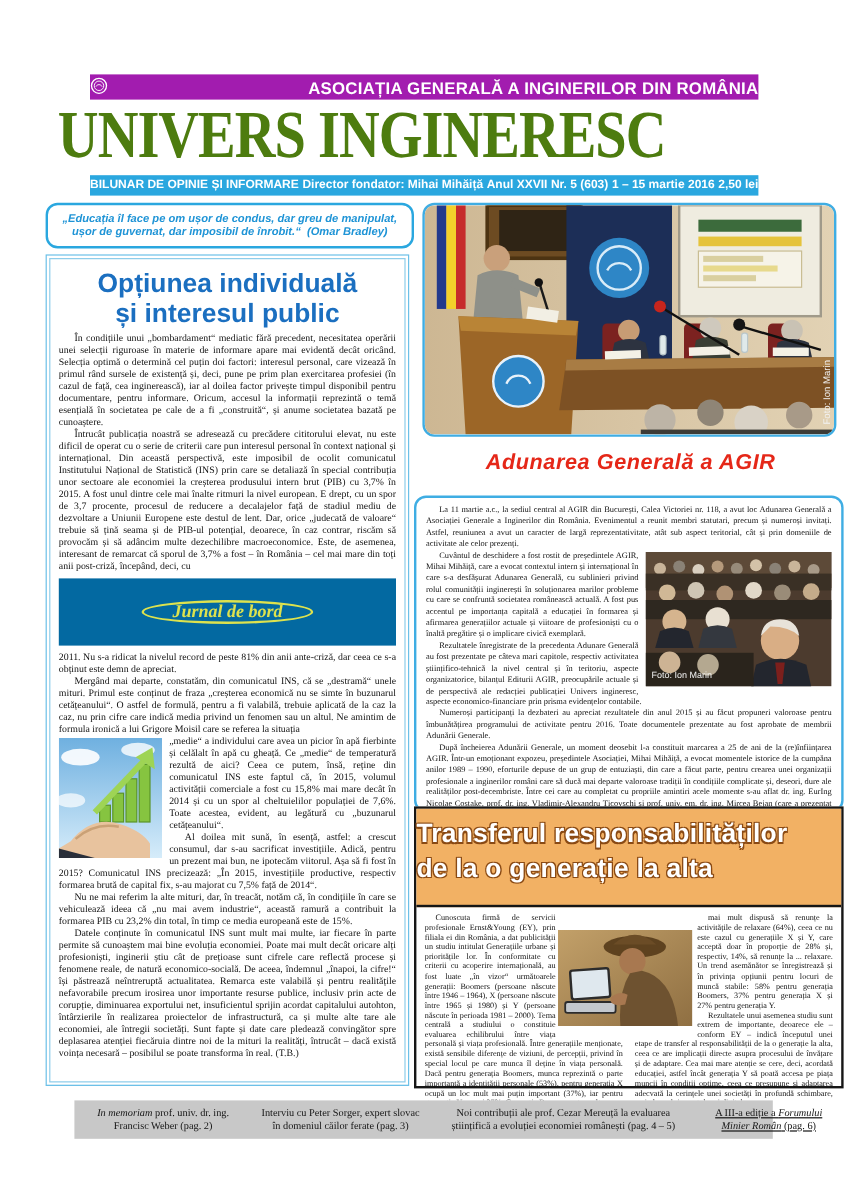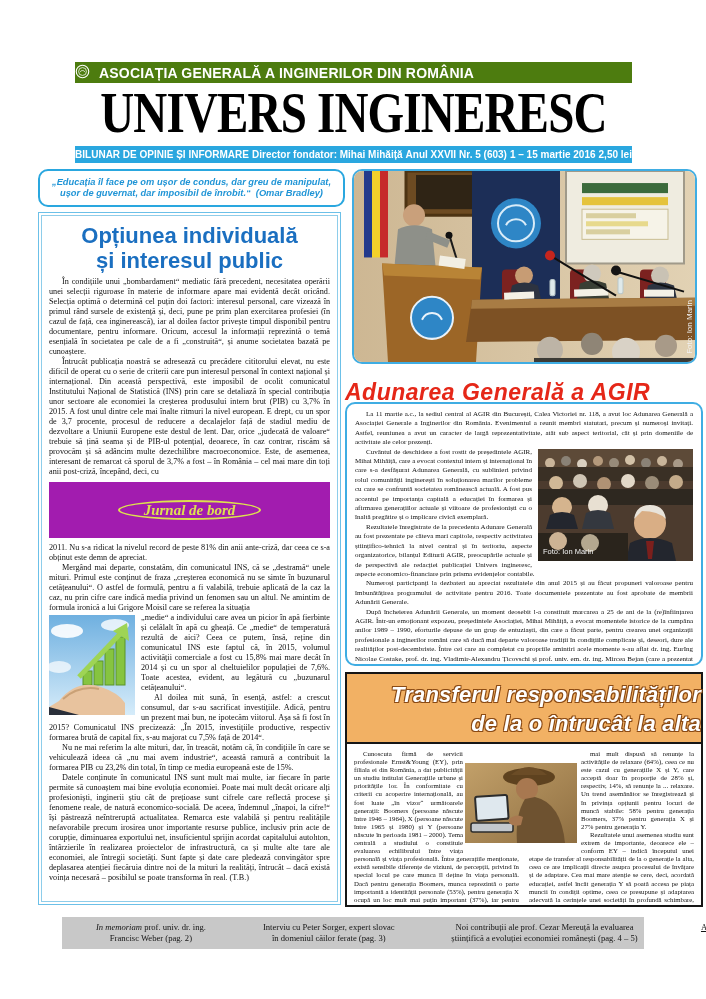--- a/index.html
+++ b/index.html
@@ -1,89 +1,89 @@
 <!DOCTYPE html>
 <html><head>
 <meta charset="utf-8">
 <style>
   html,body{margin:0;padding:0;background:#fff;}
   .page{position:relative;width:706px;height:999px;background:#fff;overflow:hidden;
         font-family:"Liberation Serif",serif;color:#111;}
 
   
-  .assoc-bar{position:absolute;left:75px;top:62px;width:557px;height:21px;background:#4d7c0f;
-             color:#fff;display:flex;align-items:center;justify-content:flex-start;gap:9px;
+  .assoc-bar{position:absolute;left:75px;top:62px;width:557px;height:21px;background:#a21caf;
+             color:#fff;display:flex;align-items:center;justify-content:space-between;gap:9px;
              font-family:"Liberation Sans",sans-serif;font-weight:bold;font-size:14px;letter-spacing:.2px;}
   .assoc-bar svg{flex:0 0 auto;}
-  .masthead{position:absolute;left:0;top:83px;width:706px;text-align:center;
-            font-family:"Liberation Serif",serif;font-weight:bold;font-size:56px;line-height:60px;color:#000000;}
+  .masthead{position:absolute;left:0;top:83px;width:706px;
+            font-family:"Liberation Serif",serif;font-weight:bold;font-size:56px;line-height:60px;color:#4d7c0f;}
   .masthead span{display:inline-block;transform:scaleX(.84);letter-spacing:-1px;white-space:nowrap;}
   .info-bar{position:absolute;left:75px;top:146px;width:557px;height:17px;background:#2aa7df;color:#fff;
             display:flex;align-items:center;justify-content:center;gap:3px;white-space:nowrap;
             font-family:"Liberation Sans",sans-serif;font-weight:bold;font-size:10px;}
 
   
   .quote-box{position:absolute;left:38px;top:169px;width:307px;height:38px;border:2px solid #2aa7df;
              border-radius:10px;box-sizing:border-box;display:flex;align-items:center;
              padding:2px 9px;text-align:center;color:#1f94d6;
              font-family:"Liberation Sans",sans-serif;font-style:italic;font-weight:bold;font-size:9.3px;line-height:11.5px;}
 
   
   .opinion-box{position:absolute;left:38px;top:212px;width:303px;height:693px;box-sizing:border-box;
                border:1px solid #6cc0e8;box-shadow:inset 0 0 0 2px #fff,inset 0 0 0 3px #8ecdea;
                padding:8px 10px 4px;overflow:hidden;}
   .opinion-title{text-align:center;color:#1b6fc0;font-family:"Liberation Sans",sans-serif;
                  font-weight:bold;font-size:22px;line-height:25px;margin:2px 0 4px;}
   .opinion-body{font-size:8.2px;line-height:10px;text-align:justify;}
   .opinion-body p{margin:0;text-indent:13px;}
   .opinion-body p.no-indent{text-indent:0;}
-  .jurnal-banner{margin:5px 0;height:56px;background:#a21caf;display:flex;align-items:center;justify-content:center;}
+  .jurnal-banner{margin:5px 0;height:56px;background:#0369a1;display:flex;align-items:center;justify-content:center;}
   .jurnal-oval{border:2px solid #dde24e;border-radius:50%;padding:3px 24px;color:#dde24e;
                font-family:"Liberation Serif",serif;font-style:italic;font-weight:bold;font-size:15px;white-space:nowrap;}
   .growth-img{float:left;width:86px;height:100px;margin:2px 6px 2px 0;}
   .growth-img svg{width:100%;height:100%;display:block;}
 
   
   .photo-main{position:absolute;left:352px;top:169px;width:341px;height:191px;border:2px solid #3fade3;
               border-radius:10px;overflow:hidden;margin:0;}
   .photo-main svg{width:100%;height:100%;display:block;}
   .credit-vert{position:absolute;right:1px;bottom:8px;writing-mode:vertical-rl;transform:rotate(180deg);
                color:#f2f2f2;font-family:"Liberation Sans",sans-serif;font-size:8px;}
 
   
-  .agir-headline{position:absolute;left:345px;top:360px;width:361px;text-align:left;color:#e52718;
-                 font-family:"Liberation Sans",sans-serif;font-style:italic;font-weight:bold;font-size:23px;letter-spacing:.5px;}
-  .agir-box{position:absolute;left:345px;top:402px;width:358px;height:264px;box-sizing:border-box;
+  .agir-headline{position:absolute;left:345px;top:360px;width:361px;text-align:center;color:#e52718;
+                 font-family:"Liberation Sans",sans-serif;font-style:italic;font-weight:bold;font-size:18px;letter-spacing:.5px;}
+  .agir-box{position:absolute;left:345px;top:413px;width:358px;height:264px;box-sizing:border-box;
             border:2px solid #3fade3;border-radius:10px;padding:6px 8px;overflow:hidden;
             font-size:7px;line-height:9.4px;text-align:justify;}
   .agir-box p{margin:0;text-indent:11px;}
   .photo-audience{float:right;width:155px;height:112px;margin:1px 0 3px 6px;position:relative;}
   .photo-audience svg{width:100%;height:100%;display:block;}
   .credit-h{position:absolute;left:5px;bottom:4px;color:#f2f2f2;font-family:"Liberation Sans",sans-serif;font-size:7.5px;}
 
   
   .gen-article{position:absolute;left:345px;top:672px;width:358px;height:235px;box-sizing:border-box;
                border:2px solid #161616;background:#fff;}
-  .gen-headline{height:70px;box-sizing:border-box;background:#f2b164;border-bottom:2px solid #161616;
-                text-align:right;color:#fff;padding-top:6px;
+  .gen-headline{height:82px;box-sizing:border-box;background:#f2b164;border-bottom:2px solid #161616;
+                text-align:left;color:#fff;padding-top:6px;
                 font-family:"Liberation Sans",sans-serif;font-weight:bold;font-size:22px;line-height:29px;letter-spacing:.2px;
-                text-shadow:1px 1px 0 #8a4a14,-1px 1px 0 #8a4a14,1px -1px 0 #8a4a14,-1px -1px 0 #8a4a14;font-style:italic;}
+                text-shadow:1px 1px 0 #8a4a14,-1px 1px 0 #8a4a14,1px -1px 0 #8a4a14,-1px -1px 0 #8a4a14;}
   .gen-body{position:relative;display:flex;gap:10px;padding:6px 7px;height:161px;box-sizing:border-box;
             font-size:6.8px;line-height:8.1px;text-align:justify;overflow:hidden;}
   .gen-col{flex:1;min-width:0;}
   .gen-col p{margin:0;text-indent:9px;}
   .spacer-r{float:right;width:52px;height:82px;margin:14px 0 2px 4px;}
   .spacer-l{float:left;width:48px;height:82px;margin:14px 4px 2px 0;}
   .photo-laptop{position:absolute;left:118px;top:19px;width:112px;height:80px;margin:0;}
   .photo-laptop svg{width:100%;height:100%;display:block;}
 
   
   .teaser-bar{position:absolute;left:62px;top:917px;width:582px;height:32px;background:#c8c8c8;
               display:flex;align-items:center;font-size:8.6px;line-height:11px;text-align:center;color:#141414;}
-  .teaser{padding:0 22px;}
+  .teaser{padding:0 7px;}
   .t1{flex:0 0 23%;} .t2{flex:0 0 23%;} .t3{flex:0 0 36%;} .t4{flex:0 0 18%;text-decoration:underline;}
   .it{font-style:italic;}
 </style>
 </head>
 <body>
 
 <div class="page">
 
   <div class="assoc-bar">
     <span>
@@ -264,21 +264,21 @@
     <p>Cuvântul de deschidere a fost rostit de președintele AGIR, Mihai Mihăiță, care a evocat contextul intern și internațional în care s-a desfășurat Adunarea Generală, cu sublinieri privind rolul comunității inginerești în soluționarea marilor probleme cu care se confruntă societatea românească actuală. A fost pus accentul pe importanța capitală a educației în formarea și afirmarea generațiilor actuale și viitoare de profesioniști cu o înaltă pregătire și o implicare civică exemplară.</p>
     <p>Rezultatele înregistrate de la precedenta Adunare Generală au fost prezentate pe câteva mari capitole, respectiv activitatea științifico-tehnică la nivel central și în teritoriu, aspecte organizatorice, bilanțul Editurii AGIR, preocupările actuale și de perspectivă ale redacției publicației Univers ingineresc, aspecte economico-financiare prin prisma evidențelor contabile.</p>
     <p>Numeroși participanți la dezbateri au apreciat rezultatele din anul 2015 și au făcut propuneri valoroase pentru îmbunătățirea programului de activitate pentru 2016. Toate documentele prezentate au fost aprobate de membrii Adunării Generale.</p>
     <p>După încheierea Adunării Generale, un moment deosebit l-a constituit marcarea a 25 de ani de la (re)înființarea AGIR. Într-un emoționant expozeu, președintele Asociației, Mihai Mihăiță, a evocat momentele istorice de la cumpăna anilor 1989 – 1990, eforturile depuse de un grup de entuziaști, din care a făcut parte, pentru crearea unei organizații profesionale a inginerilor români care să ducă mai departe valoroase tradiții în condițiile complicate și, deseori, dure ale realităților post-decembriste. Între cei care au completat cu propriile amintiri acele momente s-au aflat dr. ing. EurIng Nicolae Costake, prof. dr. ing. Vladimir-Alexandru Țicovschi și prof. univ. em. dr. ing. Mircea Bejan (care a prezentat un mesaj bogat în conținut al Filialei Cluj, al cărei președinte este). Membrilor Adunării Generale și invitaților le-au fost înmânate diplome și medalii aniversare.</p>
 
   </section>
 
   <section class="gen-article">
     <div class="gen-headline">
       <span>Transferul responsabilităților</span><br>
-      <span>de la o întrucât la alta</span>
+      <span>de la o generație la alta</span>
     </div>
     <div class="gen-body">
       <div class="gen-col">
         <div class="spacer-r"></div>
         <p>Cunoscuta firmă de servicii profesionale Ernst&amp;Young (EY), prin filiala ei din România, a dat publicității un studiu intitulat Generațiile urbane și prioritățile lor. În conformitate cu criterii cu acoperire internațională, au fost luate „în vizor“ următoarele generații: Boomers (persoane născute între 1946 – 1964), X (persoane născute între 1965 și 1980) și Y (persoane născute în perioada 1981 – 2000). Tema centrală a studiului o constituie evaluarea echilibrului între viața personală și viața profesională. Între generațiile menționate, există sensibile diferențe de viziuni, de percepții, privind în special locul pe care munca îl deține în viața personală. Dacă pentru generația Boomers, munca reprezintă o parte importantă a identității personale (53%), pentru generația X ocupă un loc mult mai puțin important (37%), iar pentru generația Y numai 27%. Generația Boomers este mult</p>
       </div>
       <div class="gen-col">
         <div class="spacer-l"></div>
         <p>mai mult dispusă să renunțe la activitățile de relaxare (64%), ceea ce nu este cazul cu generațiile X și Y, care acceptă doar în proporție de 28% și, respectiv, 14%, să renunțe la ... relaxare. Un trend asemănător se înregistrează și în privința opțiunii pentru locuri de muncă stabile: 58% pentru generația Boomers, 37% pentru generația X și 27% pentru generația Y.</p>
         <p>Rezultatele unui asemenea studiu sunt extrem de importante, deoarece ele – conform EY – indică începutul unei etape de transfer al responsabilității de la o generație la alta, ceea ce are implicații directe asupra procesului de învățare și de adaptare. Cea mai mare atenție se cere, deci, acordată educației, astfel încât generația Y să poată accesa pe piața muncii în condiții optime, ceea ce presupune și adaptarea adecvată la cerințele unei societăți în profundă schimbare, mai ales sub impactul erei digitale.</p>

